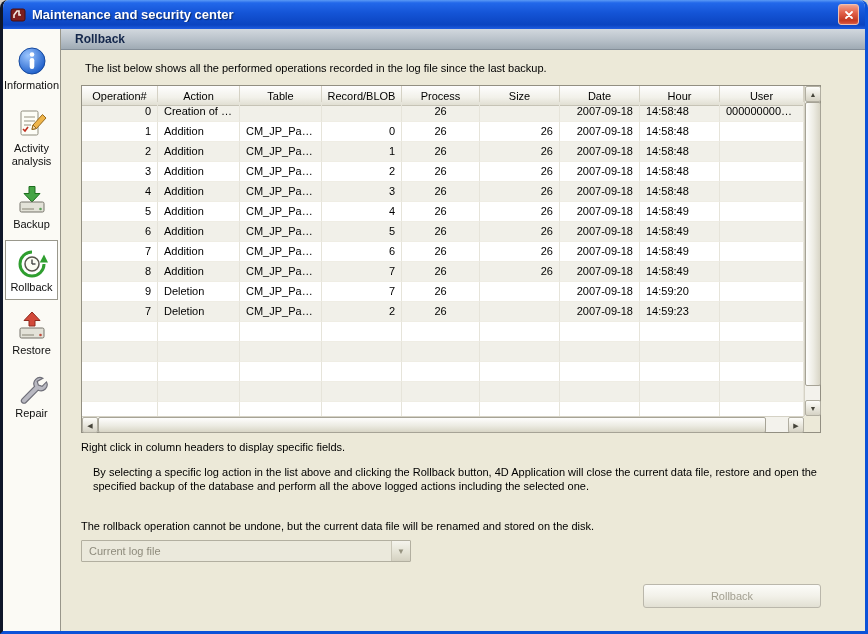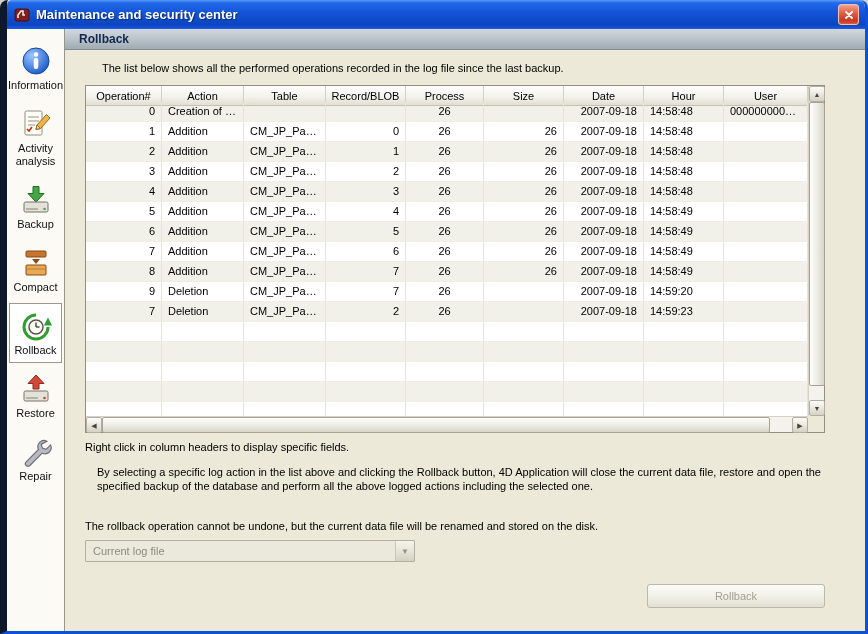--- a/index.html
+++ b/index.html
@@ -1,21 +1,21 @@
 <!DOCTYPE html>
 <html><head>
 <meta charset="utf-8">
 <style>
   * { box-sizing: border-box; }
   html,body { margin:0; padding:0; background:#d4d0c8; }
   body { font-family:"Liberation Sans","DejaVu Sans",sans-serif; font-size:11px; color:#000; }
 
   .window{
     width:868px; height:634px; position:relative; overflow:hidden;
-    border-left:7px solid #0f172a; border-right:3px solid #0c52d8; border-bottom:3px solid #0c52d8;
+    border-left:3px solid #0f172a; border-right:3px solid #0c52d8; border-bottom:3px solid #0c52d8;
     border-radius:8px 8px 0 0; background:#ece9d8;
   }
   .titlebar{
     height:29px; display:flex; align-items:center; padding:0 6px 0 7px;
     background:linear-gradient(180deg,#5a9af5 0%,#2268ea 10%,#1454d6 45%,#0b44c0 86%,#1f5de2 100%);
     border-radius:5px 5px 0 0;
   }
   .app-icon{ width:16px; height:16px; margin-right:6px; flex:0 0 auto; }
   .title-text{ color:#fff; font-weight:bold; font-size:13px; text-shadow:1px 1px 1px #0a2a6a; flex:1; white-space:nowrap; overflow:hidden; }
   .close-btn{
@@ -43,21 +43,21 @@
   .side-label{ font-size:11px; color:#101010; line-height:13px; }
 
   
   .content{ flex:1; min-width:0; display:flex; flex-direction:column; background:#ece9d8; }
   .content-header{
     height:21px; padding-left:14px; line-height:21px;
     background:linear-gradient(180deg,#d2d8de 0%,#b8c1c9 55%,#9faab4 100%);
     border-bottom:1px solid #848e98; color:#14274b; font-weight:bold; font-size:12px;
   }
   .content-body{ flex:1; padding:12px 21px 0 20px; }
-  .intro{ margin:0 0 11px 17px; }
+  .intro{ margin:0 0 11px 4px; }
 
   
   .table-outer{
     width:740px; height:348px; border:1px solid #928f82; background:#fff;
     display:grid; grid-template-columns:722px 16px; grid-template-rows:330px 16px;
   }
   .grid-pane{ overflow:hidden; }
   .thead{ display:flex; height:16px; }
   .hcell{
     height:20px; flex:0 0 auto; display:flex; align-items:center; justify-content:center;
@@ -175,29 +175,20 @@
         </div>
         <div class="side-item">
           <div class="icon"><svg viewBox="0 0 32 32">
               <polygon points="13,2.5 19,2.5 19,9.5 24,9.5 16,18 8,9.5 13,9.5" fill="#46a546" stroke="#1e6e1e"></polygon>
               <rect x="4" y="18" width="24" height="10" rx="1.5" fill="#e3e2d8" stroke="#75736a"></rect>
               <rect x="6" y="24" width="12" height="2" fill="#b5b3a6"></rect>
               <circle cx="24.5" cy="25" r="1.3" fill="#5aa05a"></circle>
             </svg></div>
           <div class="side-label">Backup</div>
         </div>
-        <div class="side-item">
-          <div class="icon"><svg viewBox="0 0 32 32">
-              <rect x="6" y="4" width="20" height="6" rx="1" fill="#c9752f" stroke="#8a4a16"></rect>
-              <polygon points="12,12 20,12 16,17" fill="#8a4a16"></polygon>
-              <rect x="6" y="18" width="20" height="10" rx="1" fill="#e8a955" stroke="#8a4a16"></rect>
-              <line x1="6.5" y1="22" x2="25.5" y2="22" stroke="#b97c33"></line>
-            </svg></div>
-          <div class="side-label">Compact</div>
-        </div>
         <div class="side-item selected">
           <div class="icon"><svg viewBox="0 0 32 32">
               <circle cx="16" cy="17" r="7" fill="#fbfbf2" stroke="#56544b" stroke-width="1.5"></circle>
               <line x1="16" y1="17" x2="16" y2="12.5" stroke="#444" stroke-width="1.4"></line>
               <line x1="16" y1="17" x2="19.5" y2="17" stroke="#444" stroke-width="1.4"></line>
               <path d="M16 5a12 12 0 1 0 12 12" fill="none" stroke="#2f9e2f" stroke-width="3"></path>
               <polygon points="28,7.5 23.8,15.5 32,15.5" fill="#2f9e2f"></polygon>
             </svg></div>
           <div class="side-label">Rollback</div>
         </div>

